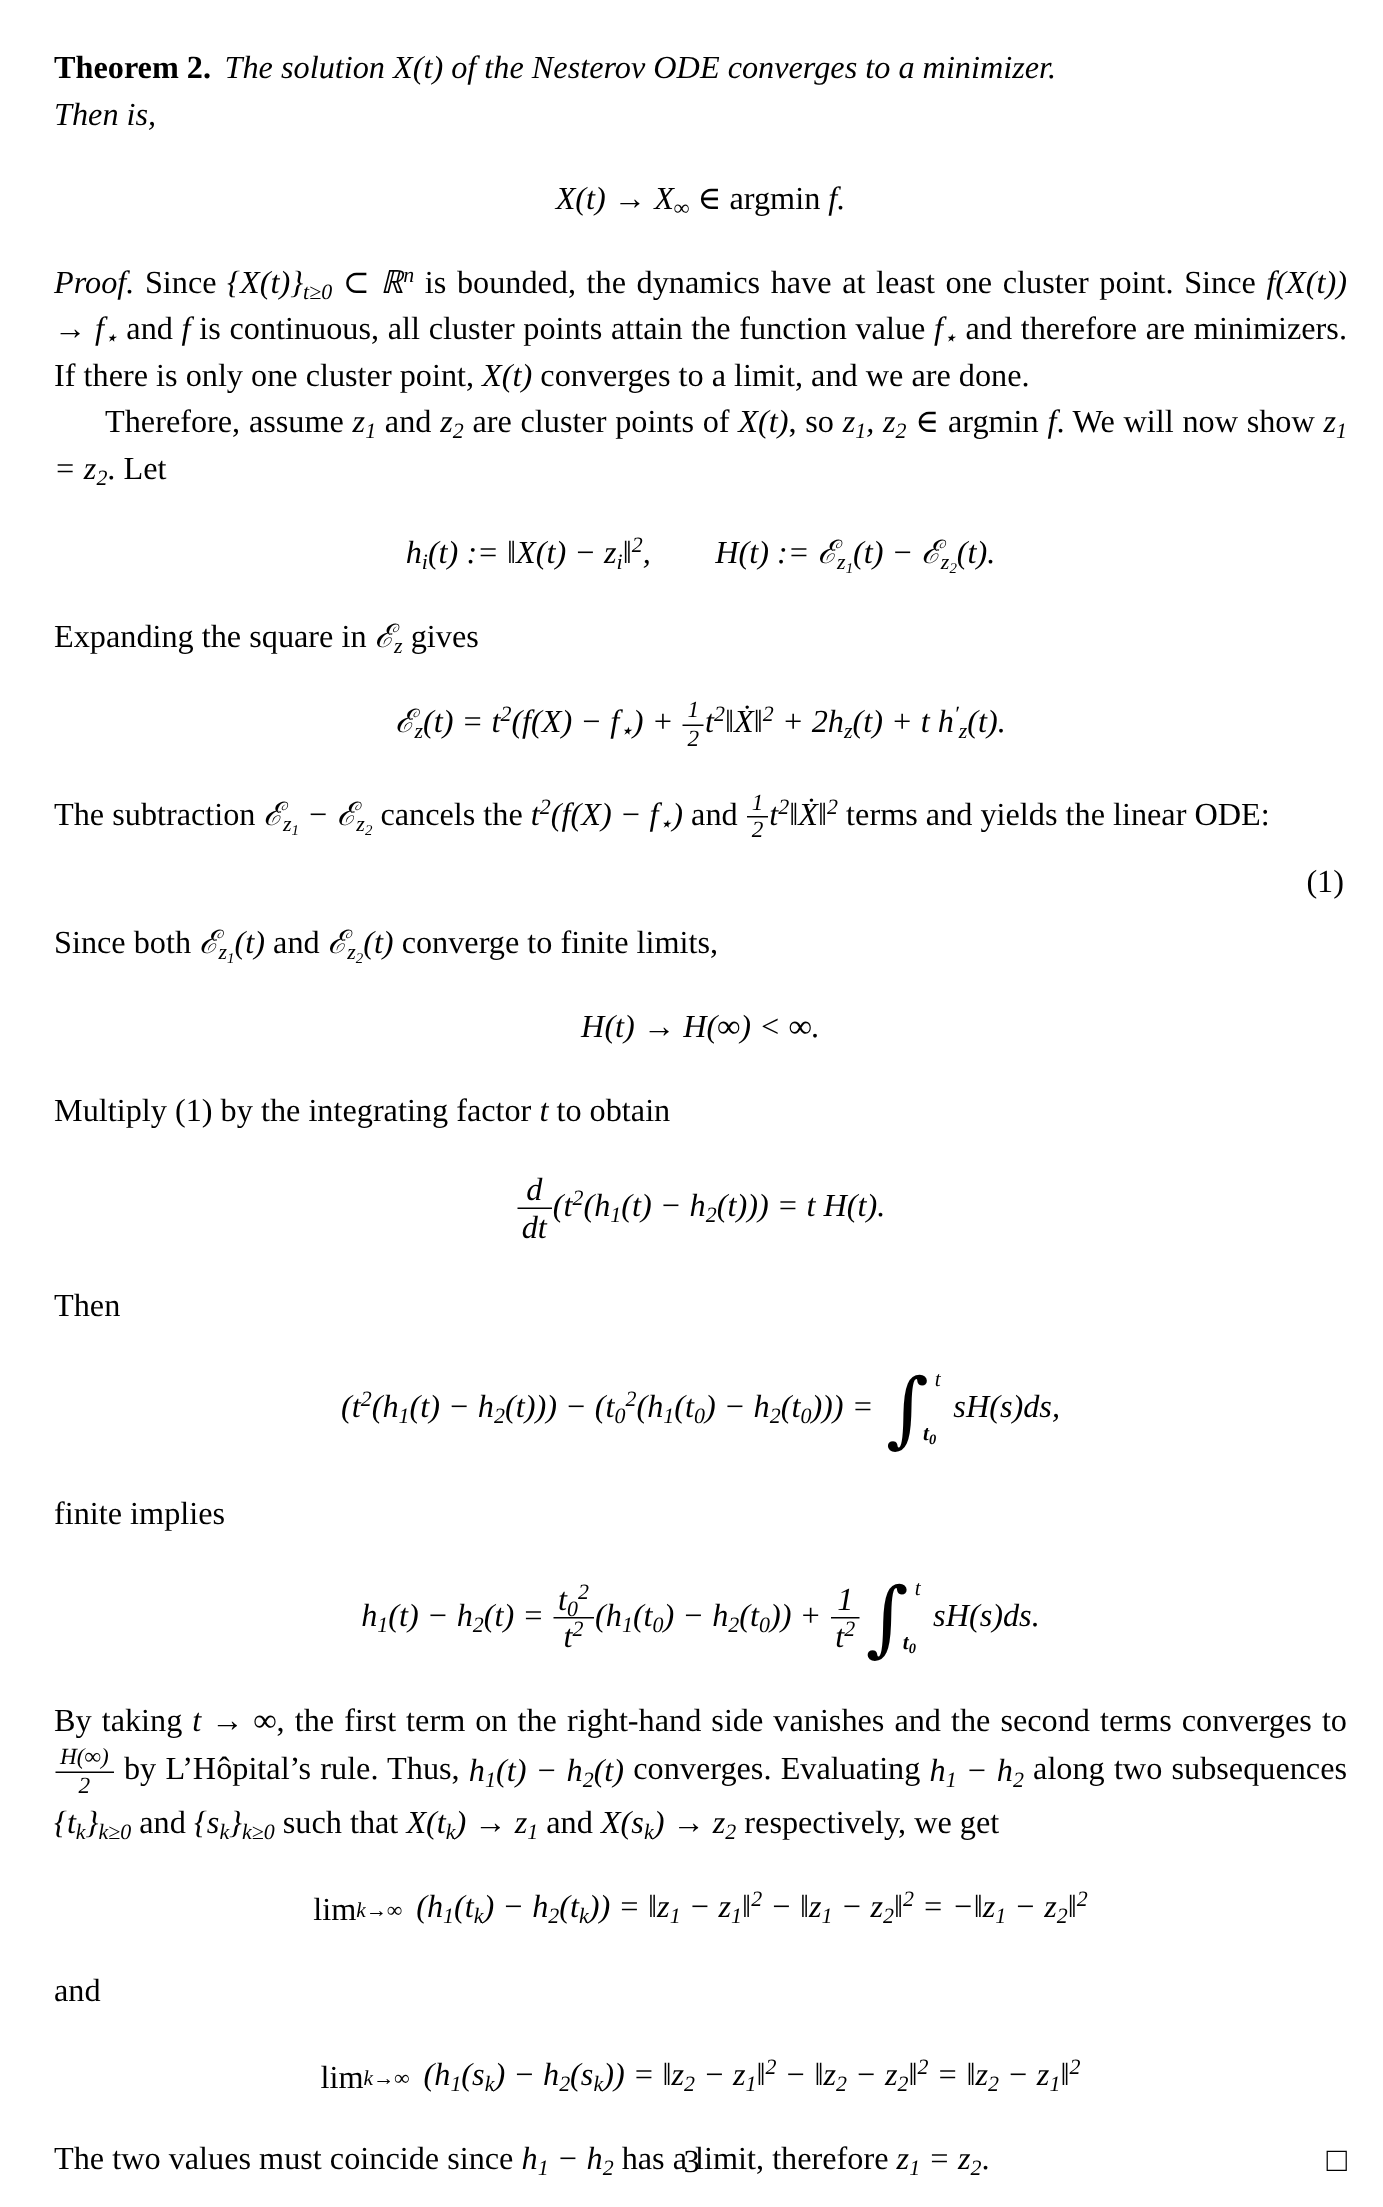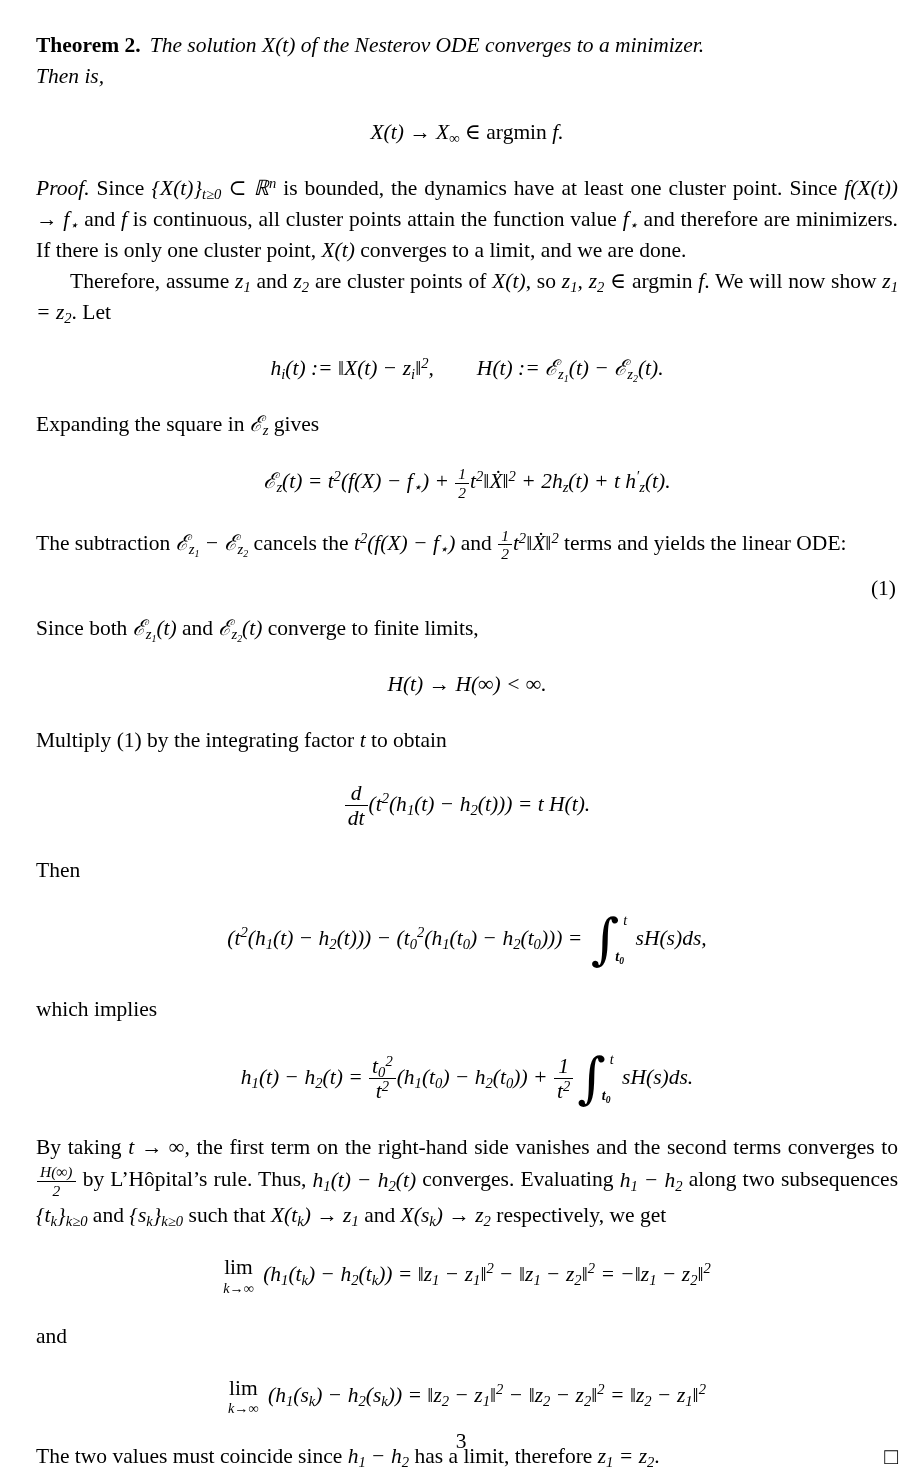--- a/index.html
+++ b/index.html
@@ -50,21 +50,21 @@
   
   .int{display:inline-flex;align-items:stretch;vertical-align:middle;margin:0 3px;}
   .isign{font-size:2.55em;line-height:1.05;font-style:normal;
          font-family:"DejaVu Serif","DejaVu Sans",serif;}
   .ilims{display:inline-flex;flex-direction:column;justify-content:space-between;
          font-size:0.66em;line-height:1.1;padding:2px 0 4px 0;}
   .ilims .li-t{margin-left:4px;}
   .ilims .li-b{margin-left:-7px;font-weight:bold;}
 
   
-  .lim{display:inline-flex;flex-direction:column;align-items:center;
+  .lim{display:inline-flex;flex-direction:row;align-items:center;
        vertical-align:middle;line-height:1.05;margin-right:4px;}
   .lim .lt{font-style:normal;}
   .lim .lb{font-size:0.66em;margin-top:2px;}
 
   .qed{float:right;font-style:normal;font-size:1.05em;margin-left:10px;}
   .pageno{position:absolute;bottom:14px;left:0;right:0;text-align:center;font-style:normal;}
 </style>
 </head>
 <body>
 
@@ -131,21 +131,21 @@
     <span>(t<sup>2</sup>(h<sub>1</sub>(t) − h<sub>2</sub>(t))) − (t<sub>0</sub><sup>2</sup>(h<sub>1</sub>(t<sub>0</sub>) − h<sub>2</sub>(t<sub>0</sub>))) = <span class="int">
           <span class="isign">∫</span>
           <span class="ilims">
             <span class="li-t">t</span>
             <span class="li-b">t<sub>0</sub></span>
           </span>
         </span> sH(s)ds,</span>
   </div>
 
   <p class="para">
-    <span>which implies</span>
+    <span>finite implies</span>
   </p>
 
   <div class="eq">
     <span>h<sub>1</sub>(t) − h<sub>2</sub>(t) = <span class="frac"><span class="fn">t<sub>0</sub><sup>2</sup></span><span class="fd">t<sup>2</sup></span></span>(h<sub>1</sub>(t<sub>0</sub>) − h<sub>2</sub>(t<sub>0</sub>)) + <span class="frac"><span class="fn">1</span><span class="fd">t<sup>2</sup></span></span><span class="int">
           <span class="isign">∫</span>
           <span class="ilims">
             <span class="li-t">t</span>
             <span class="li-b">t<sub>0</sub></span>
           </span>
         </span> sH(s)ds.</span>

